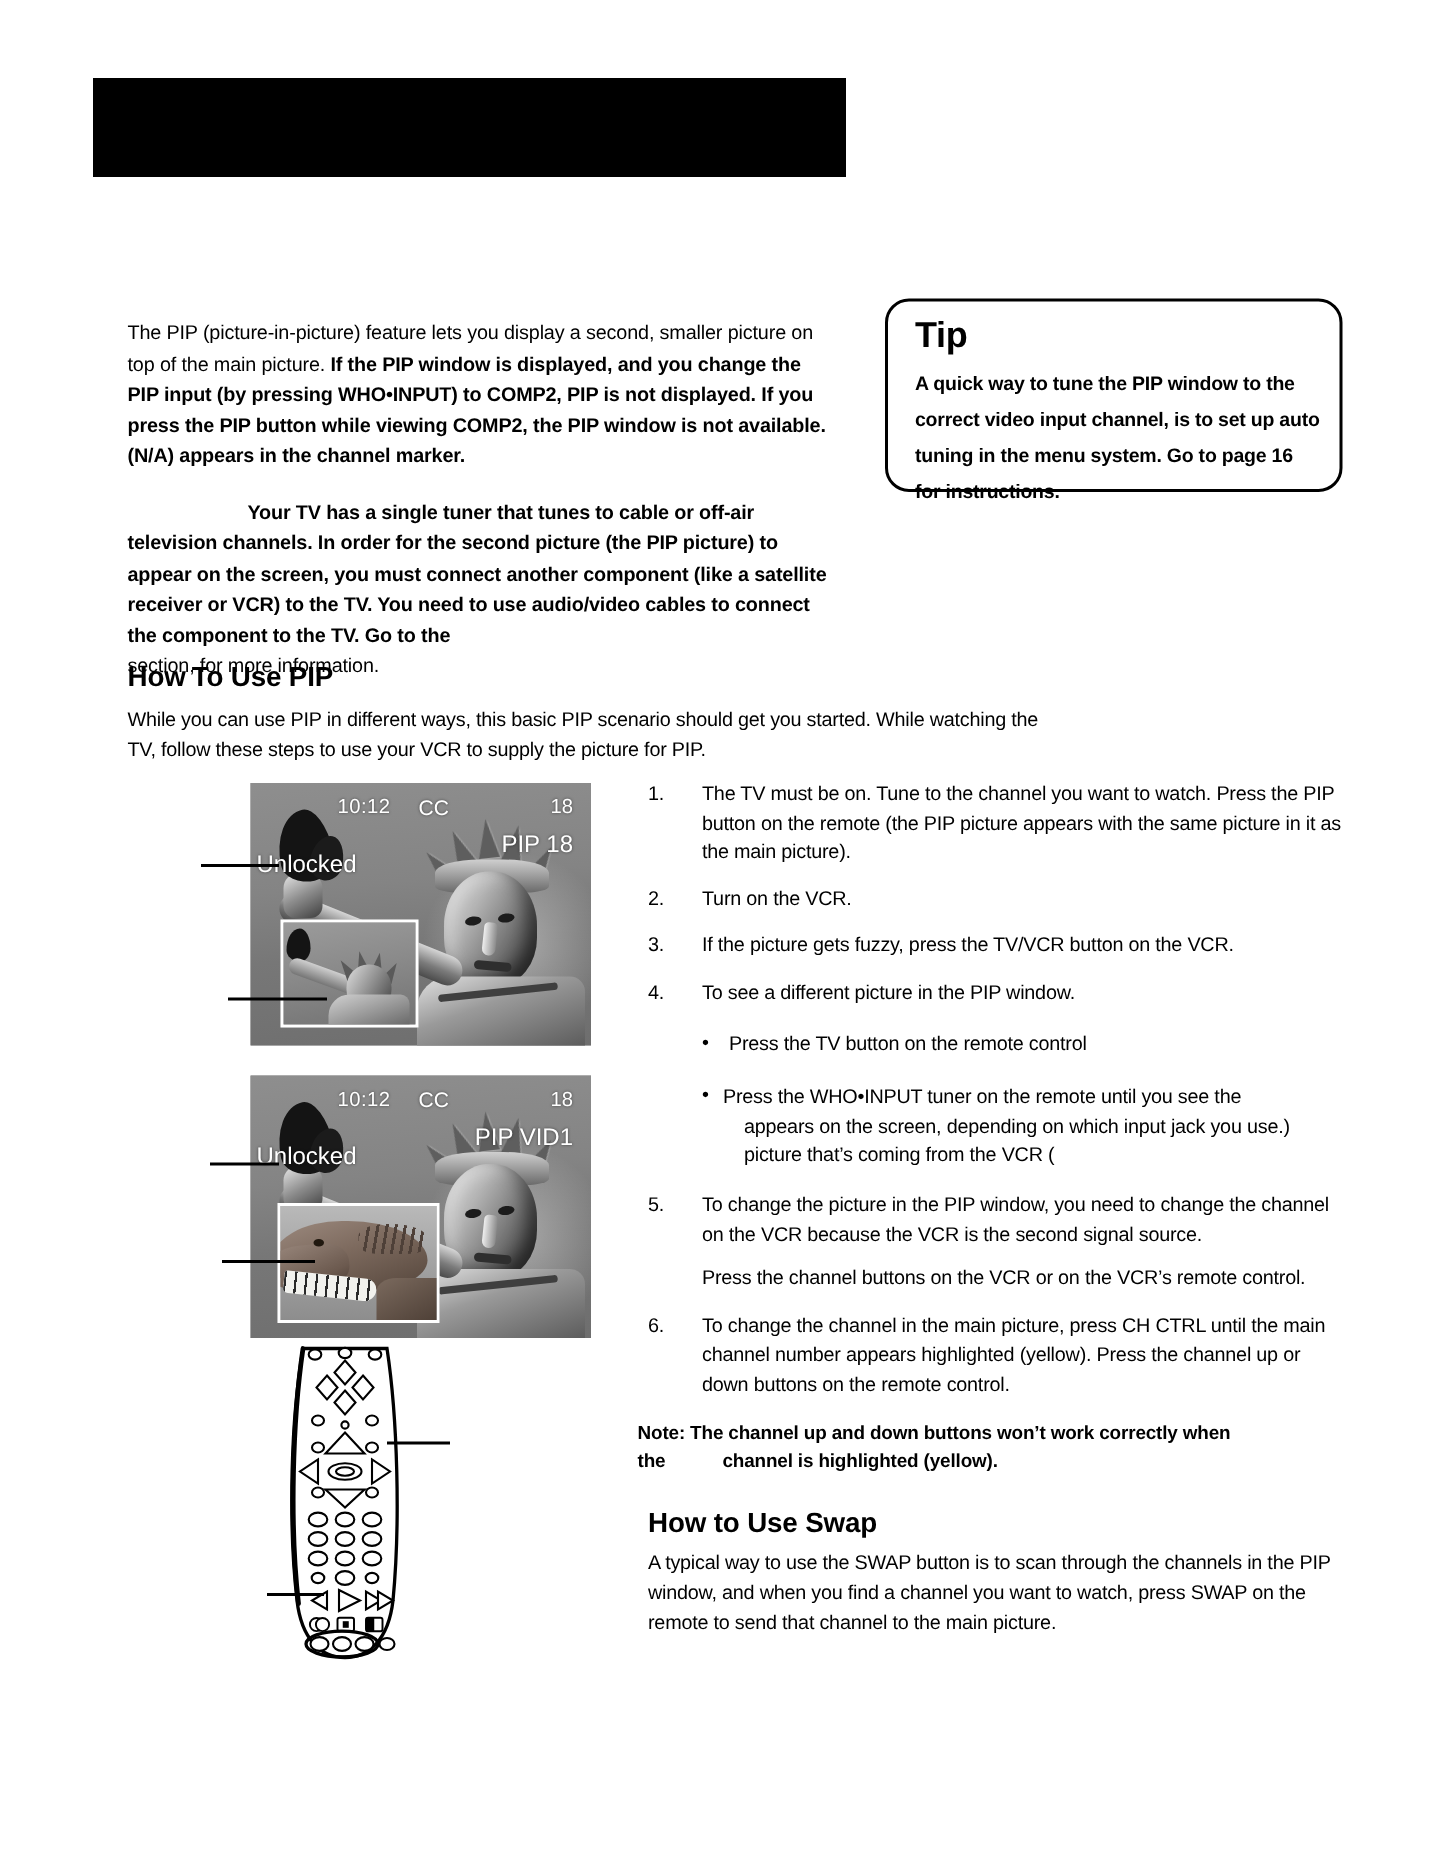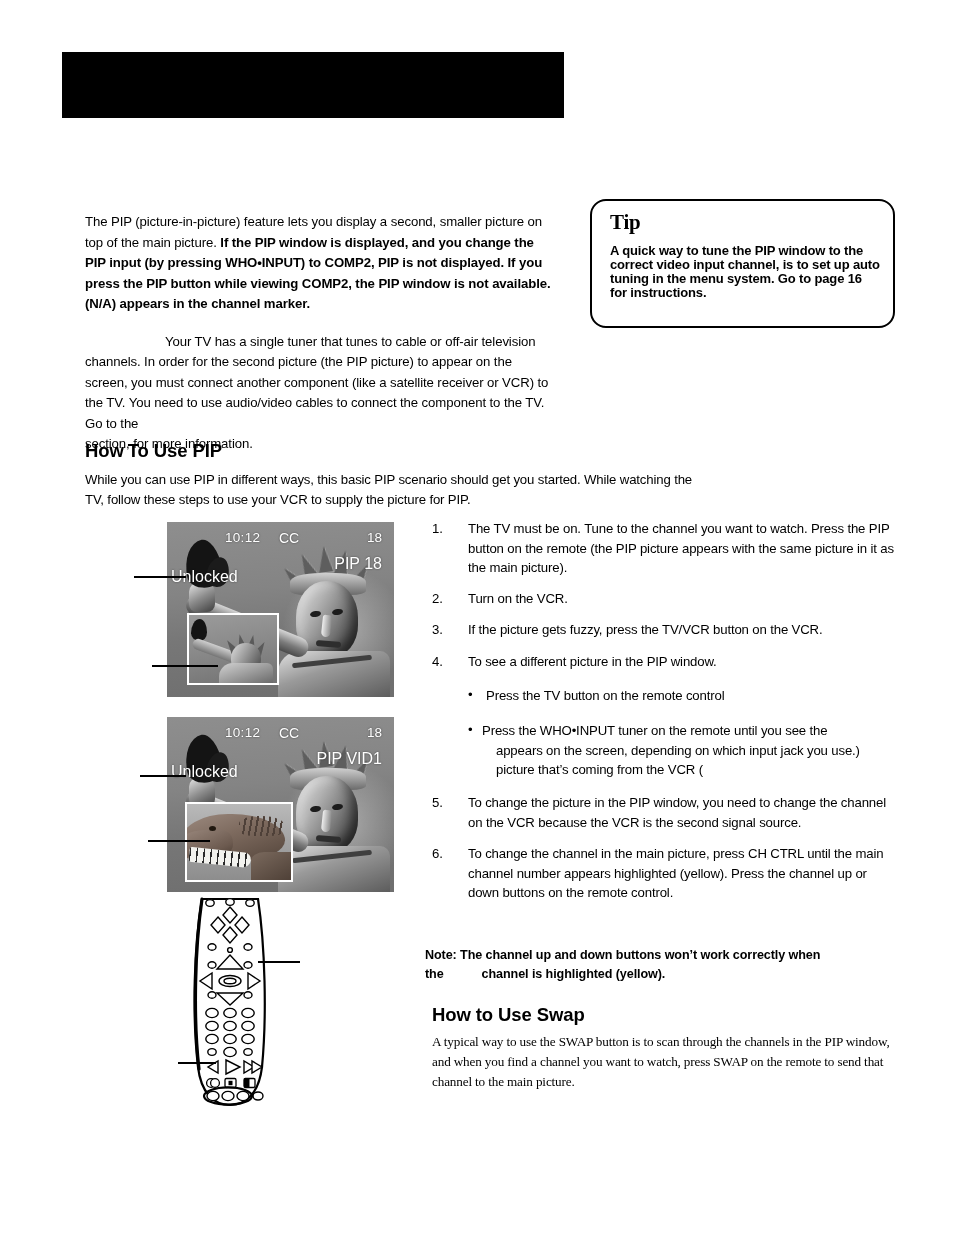--- a/index.html
+++ b/index.html
@@ -29,50 +29,49 @@
     position: absolute;
     left: 85px;
     top: 212px;
     width: 470px;
     font-size: 13.2px;
     line-height: 20.5px;
     letter-spacing: -0.1px;
   }
   .intro-block p { margin: 0; }
   .intro-block .b { font-weight: bold; }
-  .para2 { margin-top: 17px !important; text-indent: 80px; }
+  .para2 { margin-top: 17px !important; text-indent: 80px; font-weight: bold; }
 
   
   .tip-box {
     position: absolute;
     left: 590px;
     top: 199px;
     width: 305px;
     height: 129px;
     border: 2.4px solid #000000;
     border-radius: 16px;
     background: #ffffff;
   }
   .tip-title {
     position: absolute;
     left: 18px;
     top: 9px;
-    font-size: 21px;
+    font-size: 24px;
     font-weight: bold;
     letter-spacing: -0.2px;
-    font-family: Liberation Serif, serif;
   }
   .tip-body {
     position: absolute;
     left: 18px;
     top: 43px;
     width: 270px;
     font-size: 13px;
     font-weight: bold;
-    line-height: 14px;
+    line-height: 24px;
     letter-spacing: -0.15px;
   }
 
   
   .h-pip {
     position: absolute;
     left: 85px;
     top: 440px;
     font-size: 18.5px;
     font-weight: bold;
@@ -409,21 +408,20 @@
     letter-spacing: -0.1px;
   }
   .swap-body {
     position: absolute;
     left: 432px;
     top: 1032px;
     width: 465px;
     font-size: 13.2px;
     line-height: 20px;
     letter-spacing: -0.15px;
-    font-family: Liberation Serif, serif;
   }
   .swap-body p { margin: 0; }
 
   
   .remote {
     position: absolute;
     left: 188px;
     top: 895px;
     width: 84px;
     height: 215px;
@@ -661,20 +659,21 @@
       <span class="dot">•</span>
       <span>Press the WHO•INPUT tuner on the remote until you see the</span>
       <div class="sub">appears on the screen, depending on which input jack you use.)</div>
       <div class="sub">picture that’s coming from the VCR (</div>
     </div>
   </div>
 
   <div class="step" style="margin-bottom:12px;">
     <span class="num">5.</span>
     <span>To change the picture in the PIP window, you need to change the channel on the VCR because the VCR is the second signal source.</span>
+    <div class="cont">Press the channel buttons on the VCR or on the VCR’s remote control.</div>
   </div>
 
   <div class="step" style="margin-bottom:0;">
     <span class="num">6.</span>
     <span>To change the channel in the main picture, press CH CTRL until the main channel number appears highlighted (yellow). Press the channel up or down buttons on the remote control.</span>
   </div>
 
 </div>
 
 <div class="note">

